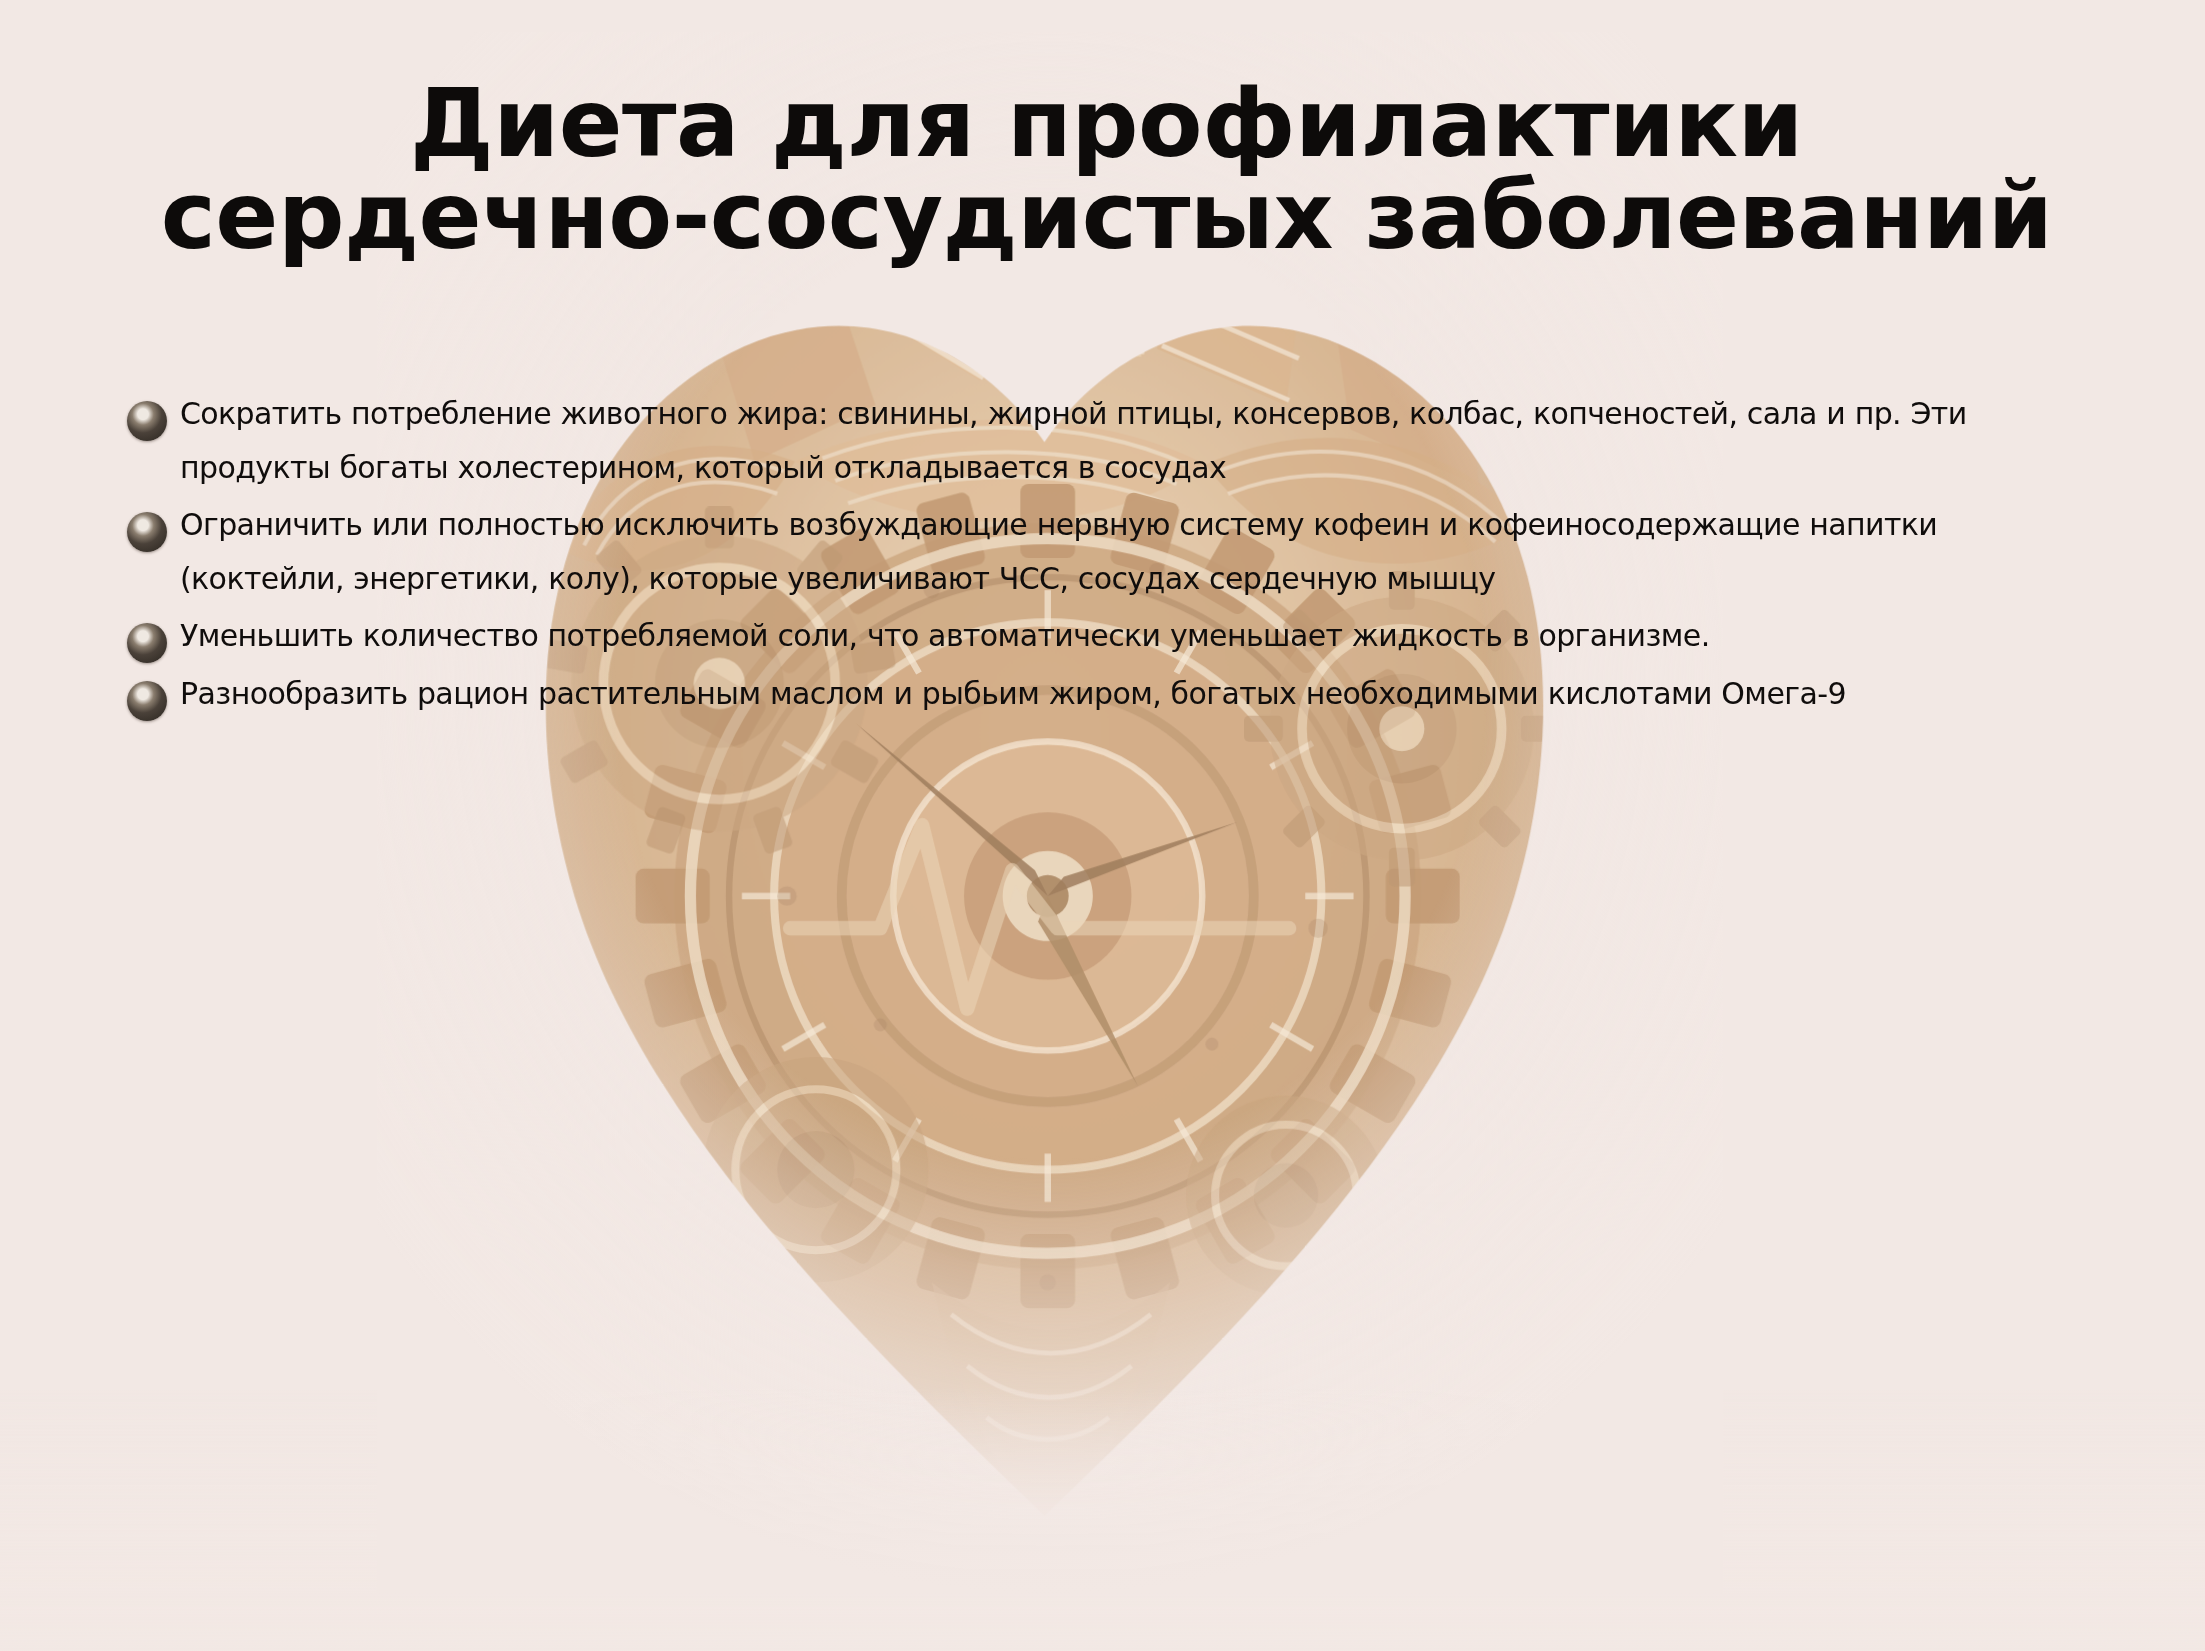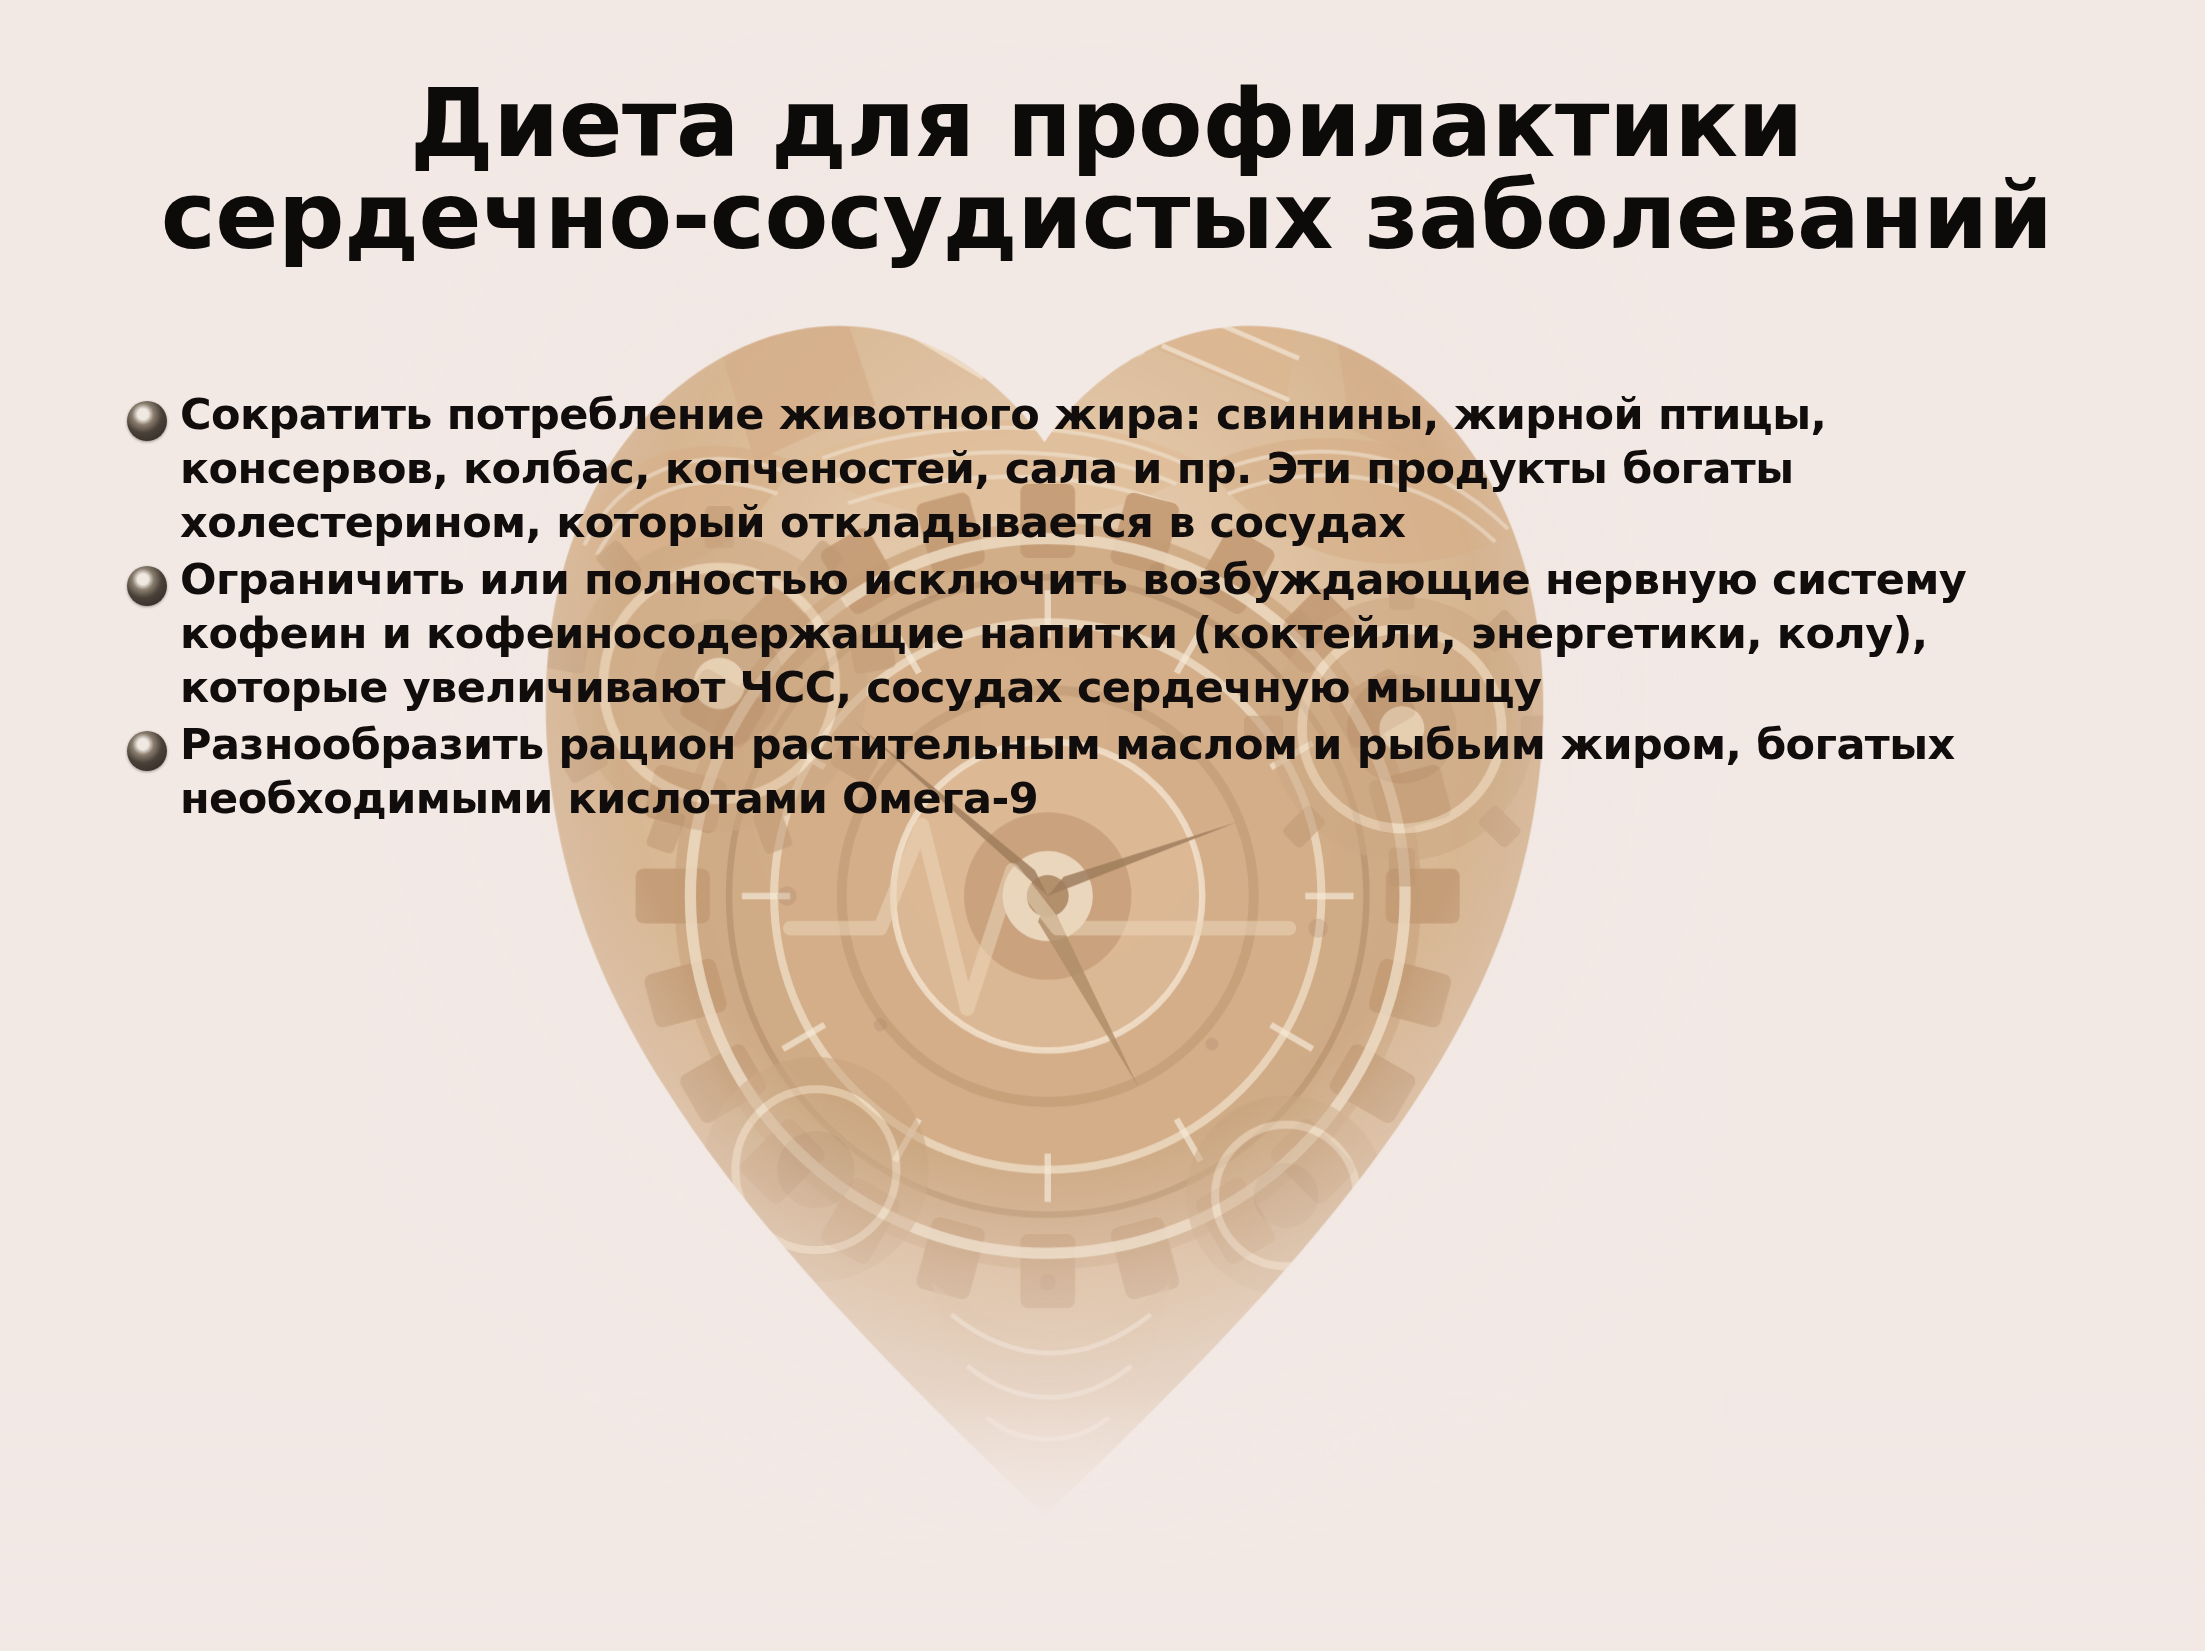--- a/index.html
+++ b/index.html
@@ -89,23 +89,23 @@
         #8a7d6e 30%,
         #4a4139 52%,
         #3a332c 75%,
         #2e2823 100%);
     box-shadow:0 1.1px 2.7px rgba(60,45,35,.45);
   }
   .bullet-text{
     flex:1 1 auto;
     color:#100d0c;
     font-family:"DejaVu Sans", sans-serif;
-    font-size:43px;
+    font-size:30px;
     line-height:54px;
-    font-weight:700;
+    font-weight:400;
     letter-spacing:-0.6px;
     word-spacing:0.5px;
   }
 </style>
 </head>
 <body>
 
 <div id="slide">
 
   <div id="bg-art">
@@ -339,20 +339,24 @@
     <div class="bullet-row">
       <span class="bullet-marker"></span>
       <span class="bullet-text">Сократить потребление животного жира: свинины, жирной птицы, консервов, колбас, копченостей, сала и пр. Эти продукты богаты холестерином, который откладывается в сосудах</span>
     </div>
 
     <div class="bullet-row">
       <span class="bullet-marker"></span>
       <span class="bullet-text">Ограничить или полностью исключить возбуждающие нервную систему кофеин и кофеиносодержащие напитки (коктейли, энергетики, колу), которые увеличивают ЧСС, сосудах сердечную мышцу</span>
     </div>
 
+    <div class="bullet-row">
+      <span class="bullet-marker"></span>
+      <span class="bullet-text">Уменьшить количество потребляемой соли, что автоматически уменьшает жидкость в организме.</span>
+    </div>
 
 
     <div class="bullet-row">
       <span class="bullet-marker"></span>
       <span class="bullet-text">Разнообразить рацион растительным маслом и рыбьим жиром, богатых необходимыми кислотами Омега-9</span>
     </div>
 
   </div>
 </div>
 

